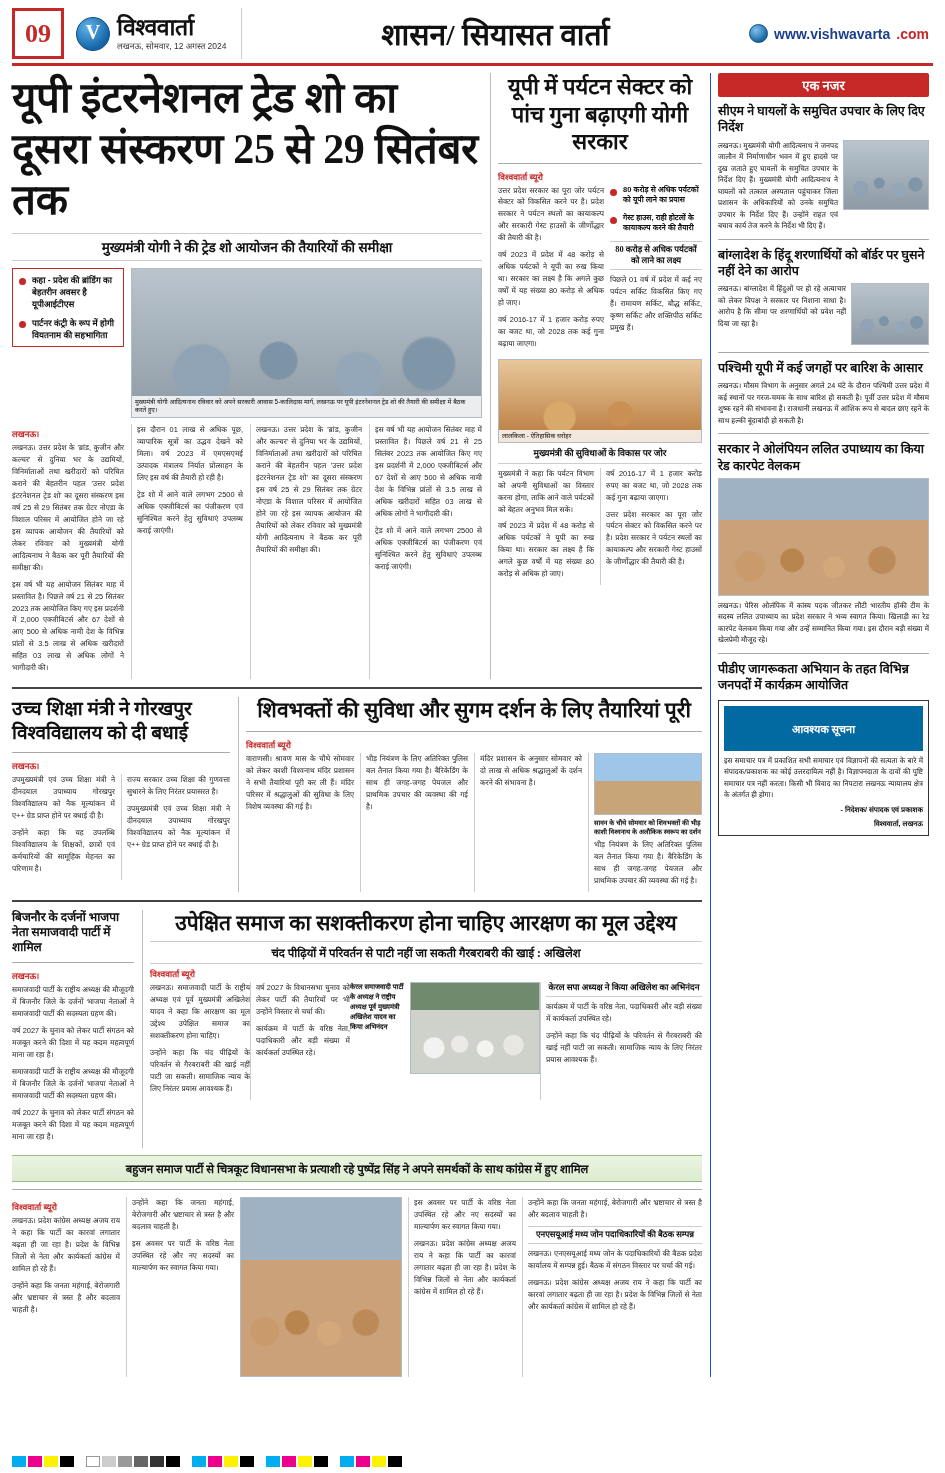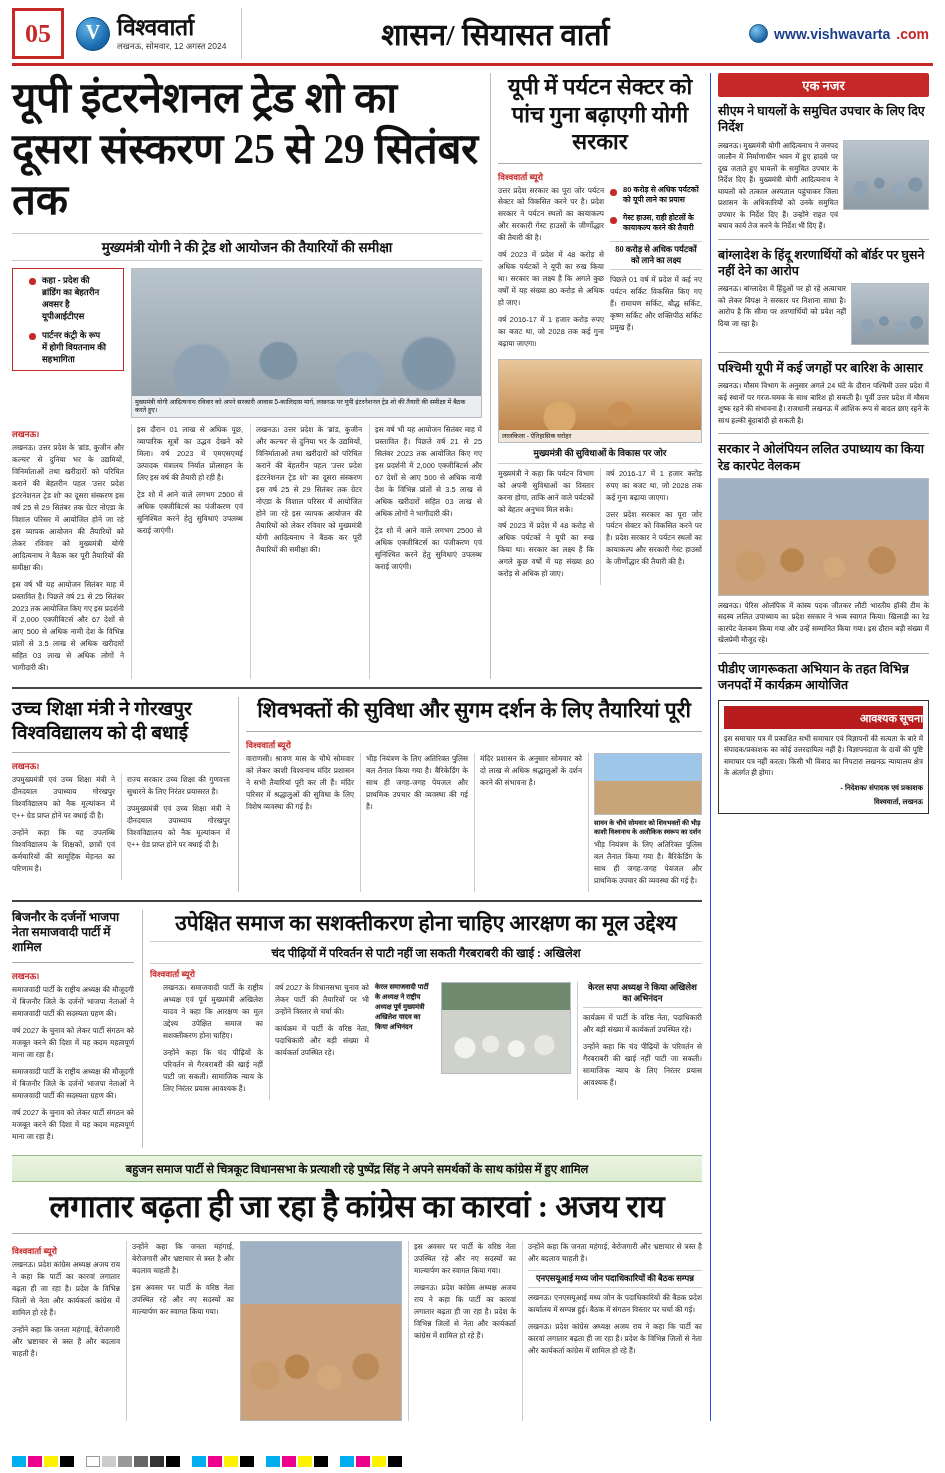--- a/index.html
+++ b/index.html
@@ -68,21 +68,21 @@
   .rule { border: none; border-top: 1px solid #aaa; margin: 7px 0; }
   .rule-thick { border: none; border-top: 2px solid #444; margin: 8px 0; }
 
   .photo { background: #cfd6dc; position: relative; overflow: hidden; border: 1px solid #b3bcc4; }
   .photo .cap { position: absolute; left: 0; right: 0; bottom: 0; font-size: 6.4px; padding: 2px 3px; color: #111; background: rgba(255,255,255,.82); line-height: 1.3; }
 
   .bullets { list-style: none; margin: 0; padding: 0; }
   .bullets li { font-size: 8.6px; font-weight: bold; line-height: 1.4; padding-left: 13px; position: relative; margin-bottom: 7px; }
   .bullets li:before { content: ""; position: absolute; left: 0; top: 4px; width: 7px; height: 7px; background: #c62828; border-radius: 50%; }
 
-  .kicker-box { border: 1px solid #c62828; padding: 5px 16px; }
+  .kicker-box { border: 1px solid #c62828; padding: 5px 6px; }
   .kicker-box li:before { background: #c62828; }
 
   
   .rail-head {
     background: #c62828; color: #fff; text-align: center; font-weight: bold;
     font-size: 13px; padding: 3px 0; font-family: "Liberation Serif", serif;
     border-radius: 2px;
   }
   .rail-title { font-family: "Liberation Serif", serif; font-weight: bold; font-size: 12.5px; line-height: 1.3; margin: 6px 0 4px 0; }
   .rail-txt { font-size: 7.2px; line-height: 1.6; text-align: justify; }
@@ -95,21 +95,21 @@
 
   .flex { display: flex; }
   .col-sep { border-left: 1px solid #ccc; }
 
   
   .colorbar { position: absolute; left: 12px; right: 12px; bottom: 6px; display: flex; align-items: center; gap: 2px; height: 12px; }
   .swatch { width: 14px; height: 11px; }
   .cb-group { display: flex; gap: 2px; margin-right: 10px; }
 
   .notice-box { border: 1px solid #333; padding: 5px; margin-top: 6px; }
-  .notice-head { background: #b91c1c; color: #fff; text-align: right; font-weight: bold; font-size: 11px; padding: 4px 0; font-family: "Liberation Serif", serif; }
+  .notice-head { background: #0369a1; color: #fff; text-align: center; font-weight: bold; font-size: 11px; padding: 15px 0; font-family: "Liberation Serif", serif; }
   .sign { text-align: right; font-size: 7.2px; font-weight: bold; line-height: 1.5; margin-top: 4px; }
 
   .img-people { background:
       radial-gradient(circle at 20% 70%, #8fa3b5 0 9%, transparent 10%),
       radial-gradient(circle at 42% 62%, #7d93a6 0 8%, transparent 9%),
       radial-gradient(circle at 65% 72%, #93a7b8 0 9%, transparent 10%),
       radial-gradient(circle at 85% 64%, #7f95a8 0 8%, transparent 9%),
       linear-gradient(#b9c4cd, #8e9aa5);
   }
   .img-warm { background:
@@ -132,21 +132,21 @@
       linear-gradient(#6f8a6c 0 30%, #cfd2cb 30% 100%);
   }
   .img-sky { background: linear-gradient(#9ec6e8 0 45%, #c8a579 45% 100%); }
 </style>
 </head>
 <body>
 
 <div class="page">
 
   <div class="masthead">
-    <div class="pageno">05</div>
+    <div class="pageno">09</div>
     <div class="logo-wrap">
       <div class="logo-circle"></div>
       <div class="logo-text">
         <div class="logo-title">विश्ववार्ता</div>
         <div class="logo-sub">लखनऊ, सोमवार, 12 अगस्त 2024</div>
       </div>
     </div>
     <div class="section-title">शासन/ सियासत वार्ता</div>
     <div class="website">
       <span class="globe"></span>
@@ -304,21 +304,21 @@
             <p>वर्ष 2027 के चुनाव को लेकर पार्टी संगठन को मजबूत करने की दिशा में यह कदम महत्वपूर्ण माना जा रहा है।</p>
             <p>समाजवादी पार्टी के राष्ट्रीय अध्यक्ष की मौजूदगी में बिजनौर जिले के दर्जनों भाजपा नेताओं ने समाजवादी पार्टी की सदस्यता ग्रहण की।</p>
             <p>वर्ष 2027 के चुनाव को लेकर पार्टी संगठन को मजबूत करने की दिशा में यह कदम महत्वपूर्ण माना जा रहा है।</p>
           </div>
         </div>
 
         <div style="flex:1;border-left:1px solid #bbb;padding-left:7px;">
           <div class="hl-med" style="font-size:21px;text-align:center;">उपेक्षित समाज का सशक्तीकरण होना चाहिए आरक्षण का मूल उद्देश्य</div>
           <div class="hl-sub" style="text-align:center;border-top:1px solid #ccc;border-bottom:1px solid #ccc;padding:3px 0;margin-top:5px;font-size:11.5px;">चंद पीढ़ियों में परिवर्तन से पाटी नहीं जा सकती गैरबराबरी की खाई : अखिलेश</div>
           <div class="byline">विश्ववार्ता ब्यूरो</div>
-          <div class="flex" style="gap:6px;margin-left:13px;">
+          <div class="flex" style="gap:0;">
             <div style="width:100px;" class="txt">
               <p>लखनऊ। समाजवादी पार्टी के राष्ट्रीय अध्यक्ष एवं पूर्व मुख्यमंत्री अखिलेश यादव ने कहा कि आरक्षण का मूल उद्देश्य उपेक्षित समाज का सशक्तीकरण होना चाहिए।</p>
               <p>उन्होंने कहा कि चंद पीढ़ियों के परिवर्तन से गैरबराबरी की खाई नहीं पाटी जा सकती। सामाजिक न्याय के लिए निरंतर प्रयास आवश्यक हैं।</p>
             </div>
             <div style="width:100px;padding-left:5px;border-left:1px solid #ccc;" class="txt">
               <p>वर्ष 2027 के विधानसभा चुनाव को लेकर पार्टी की तैयारियों पर भी उन्होंने विस्तार से चर्चा की।</p>
               <p>कार्यक्रम में पार्टी के वरिष्ठ नेता, पदाधिकारी और बड़ी संख्या में कार्यकर्ता उपस्थित रहे।</p>
             </div>
             <div style="width:60px;">
               <div style="font-size:6.8px;line-height:1.45;font-weight:bold;">केरल समाजवादी पार्टी के अध्यक्ष ने राष्ट्रीय अध्यक्ष पूर्व मुख्यमंत्री अखिलेश यादव का किया अभिनंदन</div>
@@ -333,21 +333,20 @@
                 <p>उन्होंने कहा कि चंद पीढ़ियों के परिवर्तन से गैरबराबरी की खाई नहीं पाटी जा सकती। सामाजिक न्याय के लिए निरंतर प्रयास आवश्यक हैं।</p>
               </div>
             </div>
           </div>
         </div>
       </div>
 
       <div class="strip-green" style="margin-top:7px;">बहुजन समाज पार्टी से चित्रकूट विधानसभा के प्रत्याशी रहे पुष्पेंद्र सिंह ने अपने समर्थकों के साथ कांग्रेस में हुए शामिल</div>
 
       <div style="margin-top:6px;">
-        <div class="hl-main" style="font-size:31px;text-align:center;">लगातार बढ़ता ही जा रहा है कांग्रेस का कारवां : अजय राय</div>
         <hr class="rule">
         <div class="flex" style="gap:6px;">
           <div style="width:108px;">
             <div class="byline">विश्ववार्ता ब्यूरो</div>
             <div class="txt">
               <p>लखनऊ। प्रदेश कांग्रेस अध्यक्ष अजय राय ने कहा कि पार्टी का कारवां लगातार बढ़ता ही जा रहा है। प्रदेश के विभिन्न जिलों से नेता और कार्यकर्ता कांग्रेस में शामिल हो रहे हैं।</p>
               <p>उन्होंने कहा कि जनता महंगाई, बेरोजगारी और भ्रष्टाचार से त्रस्त है और बदलाव चाहती है।</p>
             </div>
           </div>
           <div style="width:108px;padding-left:5px;border-left:1px solid #ccc;" class="txt">

